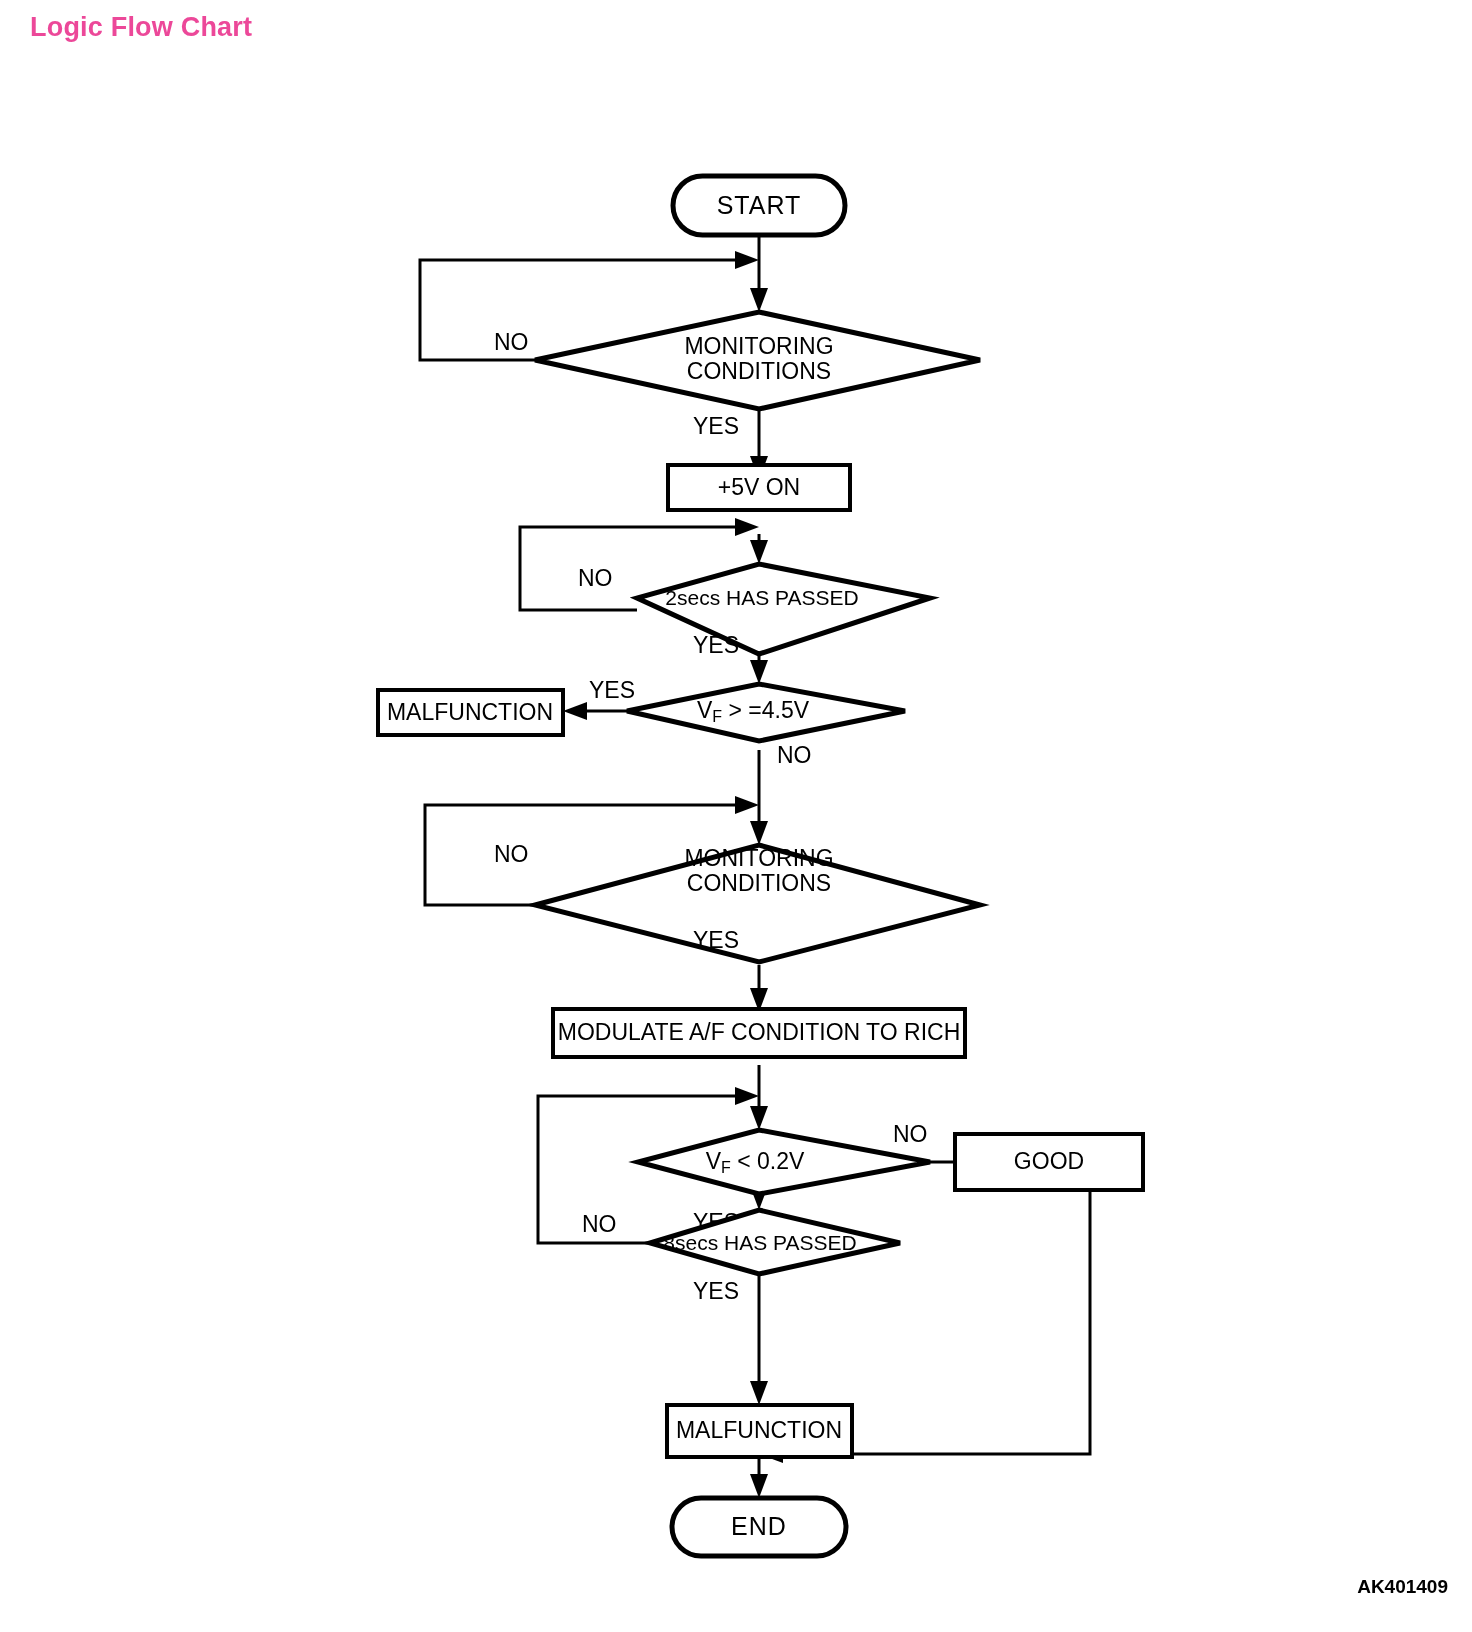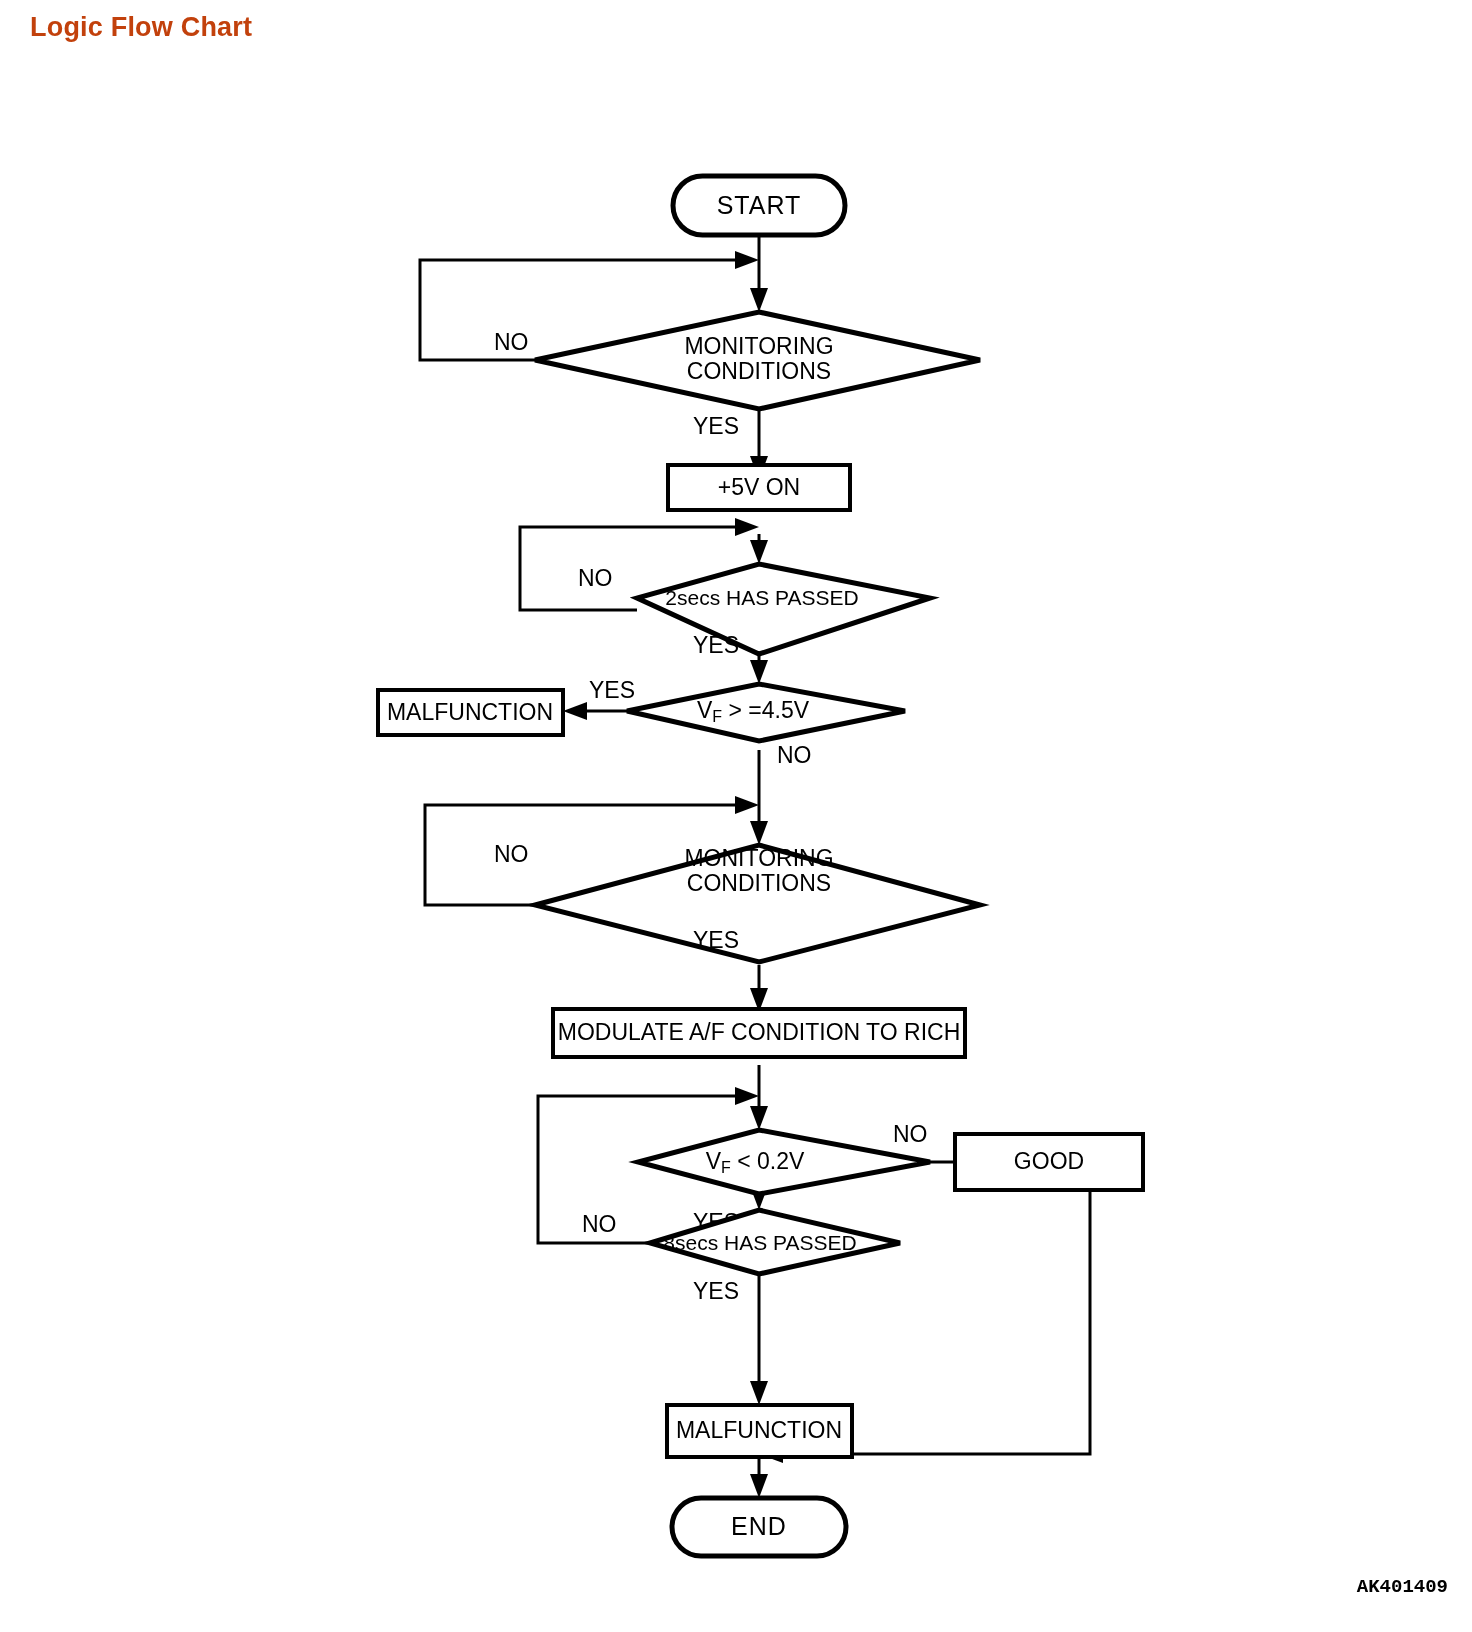--- a/index.html
+++ b/index.html
@@ -13,32 +13,32 @@
     position: relative;
     font-family: "Liberation Sans", sans-serif;
     overflow: hidden;
   }
   #page-title {
     position: absolute;
     left: 30px;
     top: 12px;
     font-size: 27px;
     font-weight: bold;
-    color: #c2410c;
+    color: #ec4899;
     letter-spacing: 0.2px;
     font-family: "Liberation Sans", sans-serif;
   }
   #figure-code {
     position: absolute;
     right: 24px;
     top: 1576px;
     font-size: 19px;
     font-weight: bold;
     color: #000000;
-    font-family: Liberation Mono, monospace;
+    font-family: Liberation Sans, sans-serif;
   }
   #flow-svg {
     position: absolute;
     left: 0;
     top: 0;
     width: 1472px;
     height: 1632px;
   }
   .shape-outline {
     fill: #ffffff;

